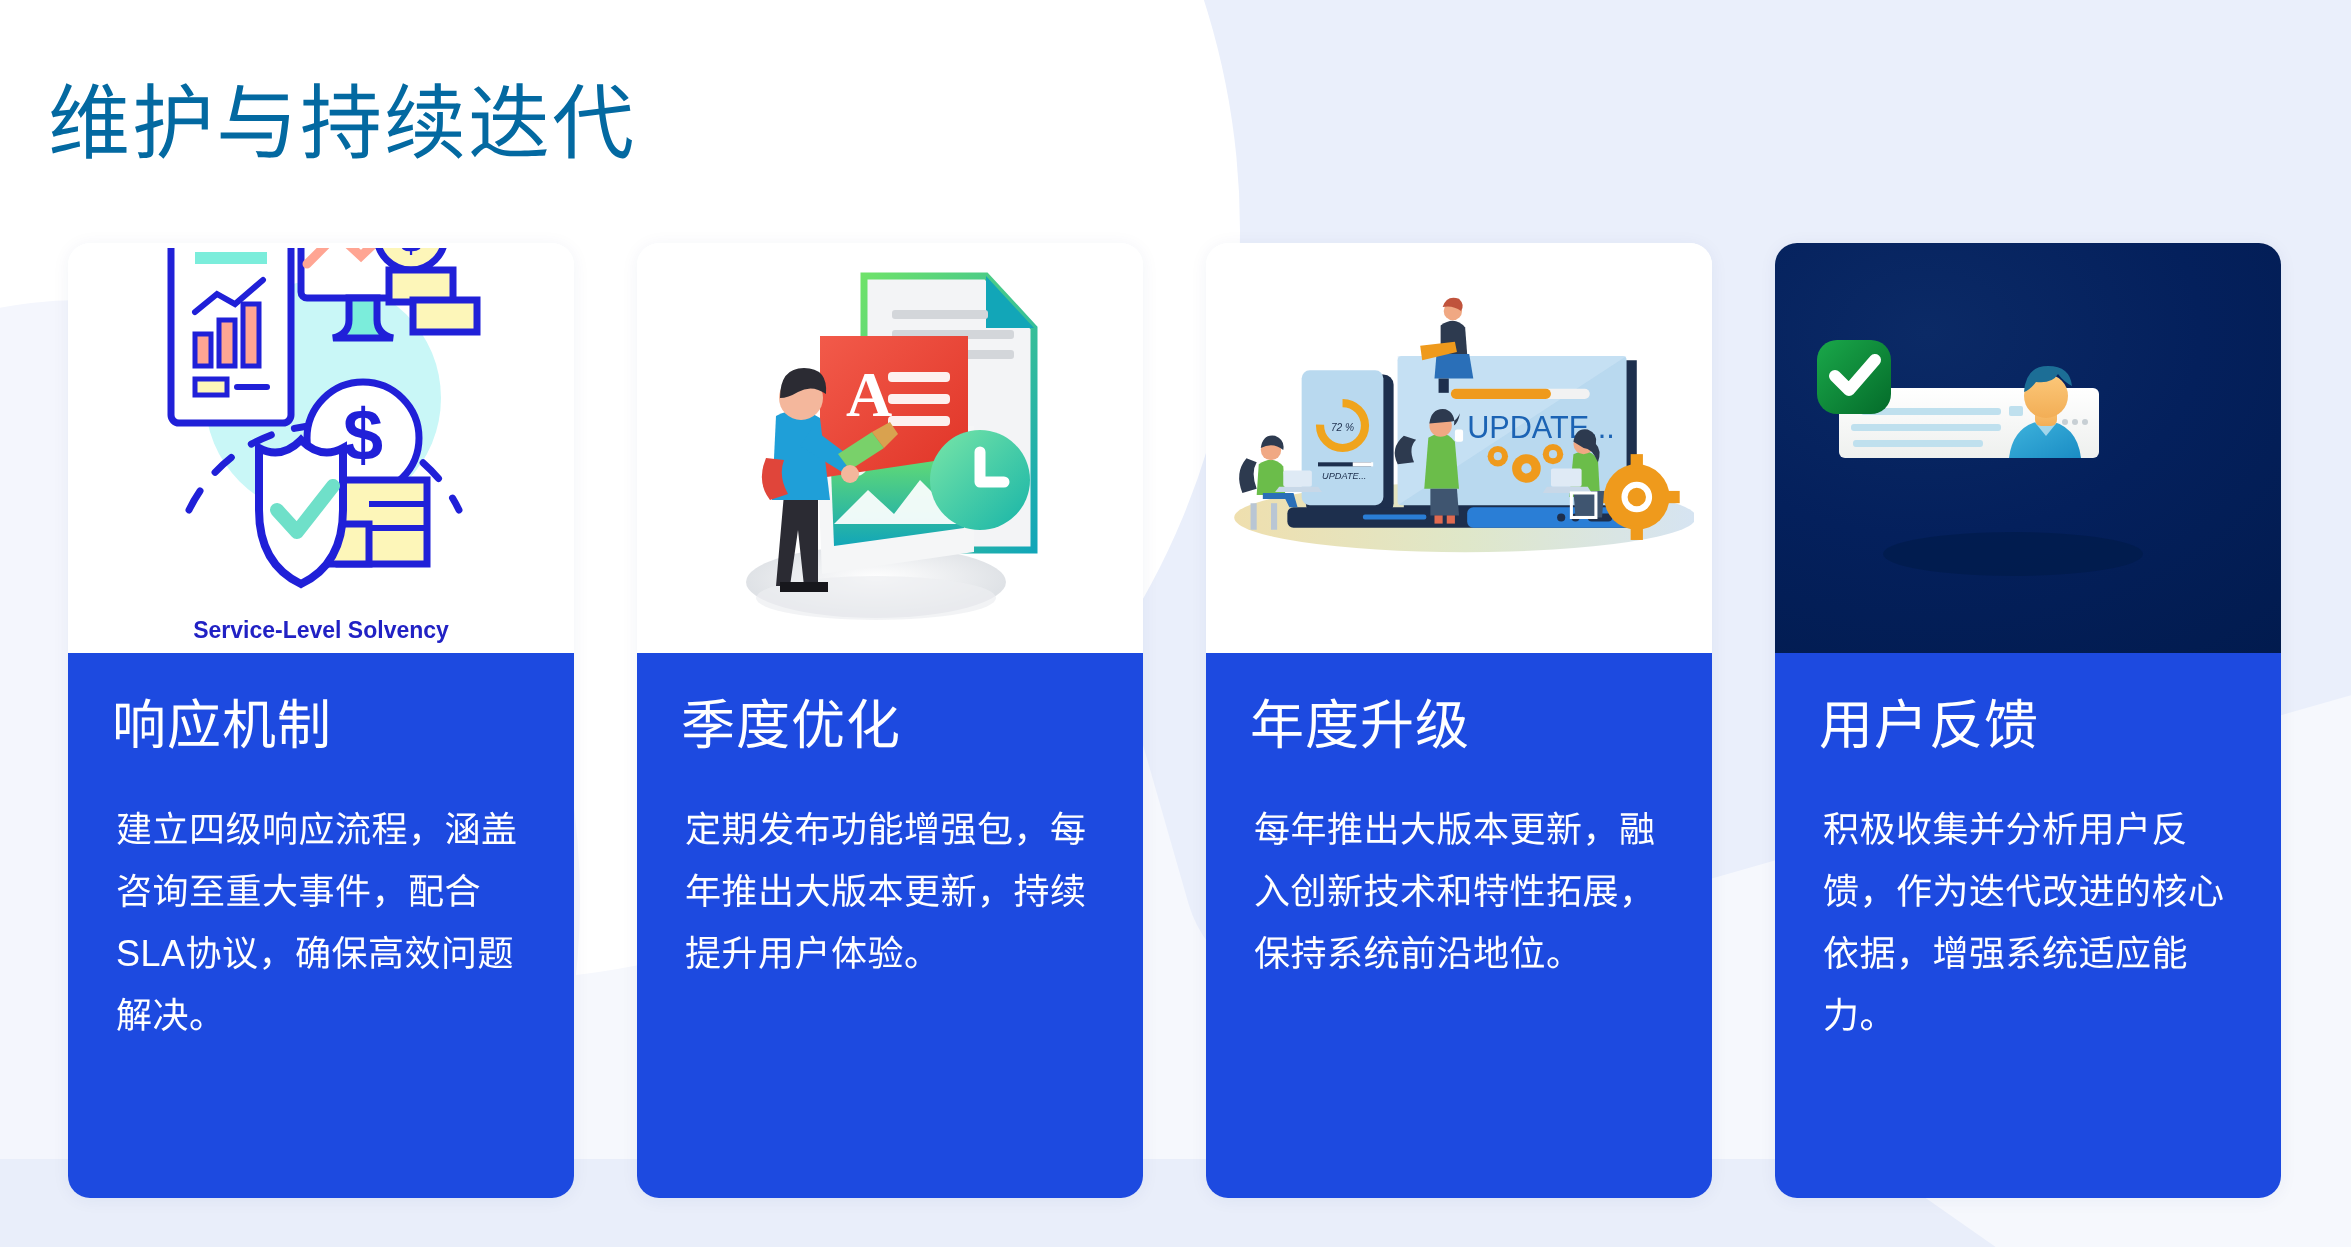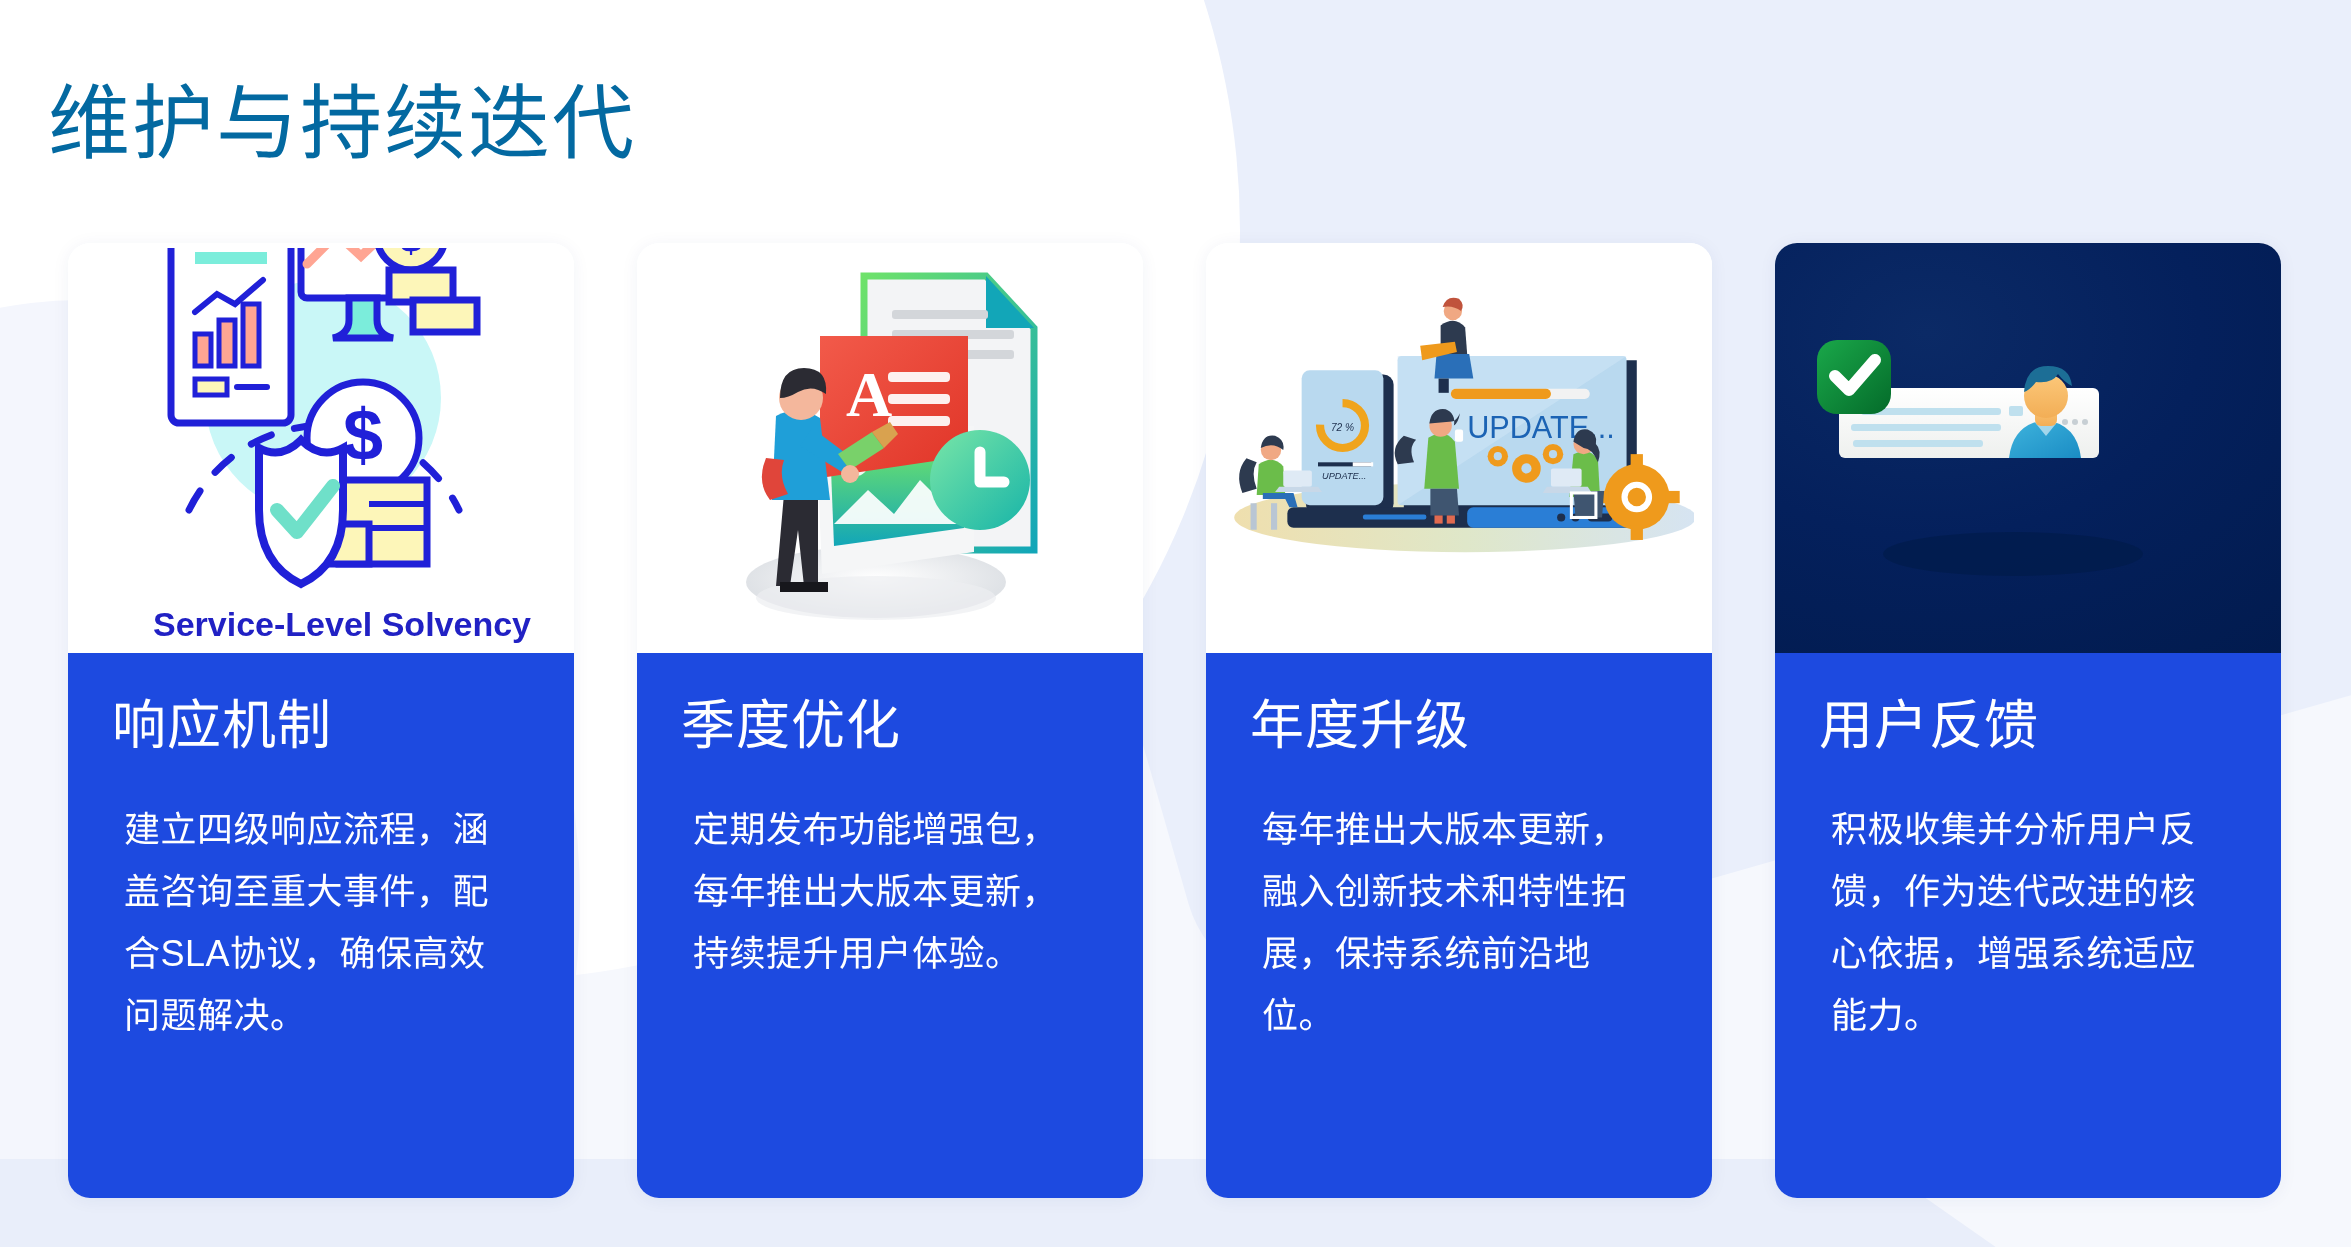--- a/index.html
+++ b/index.html
@@ -51,28 +51,28 @@
   .card-media.dark{background:radial-gradient(120% 110% at 30% 22%,#0b2a66 0%,#04205c 45%,#011a4c 100%);}
   .card-body{
     flex:1 1 auto;background:#1d4ae0;padding:42px 44px 10px 44px;box-sizing:border-box;
   }
   .card-heading{
     color:#ffffff;font-size:54px;line-height:1.12;font-weight:400;
     margin:0 0 44px 0;letter-spacing:1px;white-space:nowrap;
   }
   .card-text{
     color:#ffffff;font-size:36px;line-height:62px;font-weight:400;
-    margin:12px;letter-spacing:.5px;
+    margin:4px;letter-spacing:.5px;
   }
 
   
   .ill1{position:relative;width:420px;height:400px;}
   .ill1 .caption{
-    position:absolute;left:0;right:0;bottom:4px;text-align:right;
-    color:#2121c4;font-weight:700;font-size:34px;line-height:1.18;
+    position:absolute;left:0;right:0;bottom:4px;text-align:center;
+    color:#2121c4;font-weight:700;font-size:23px;line-height:1.18;
   }
 </style>
 </head>
 <body>
 
 <div class="bg-layer">
   <div class="bg-blob-2"></div>
   <div class="bg-blob-1"></div>
   <div class="bg-blob-3"></div>
   <div class="bg-band"></div>

